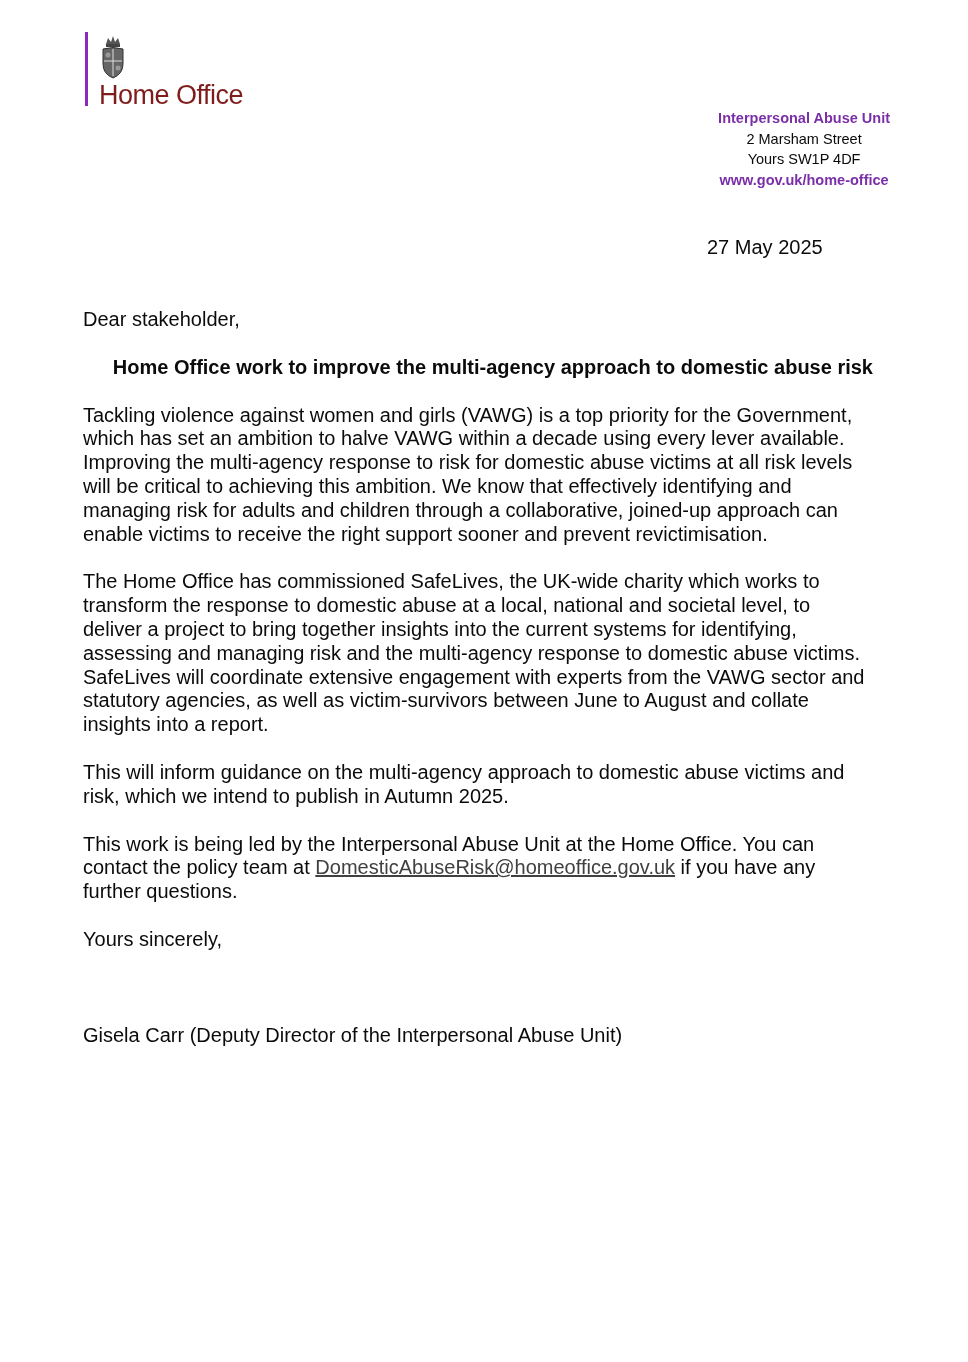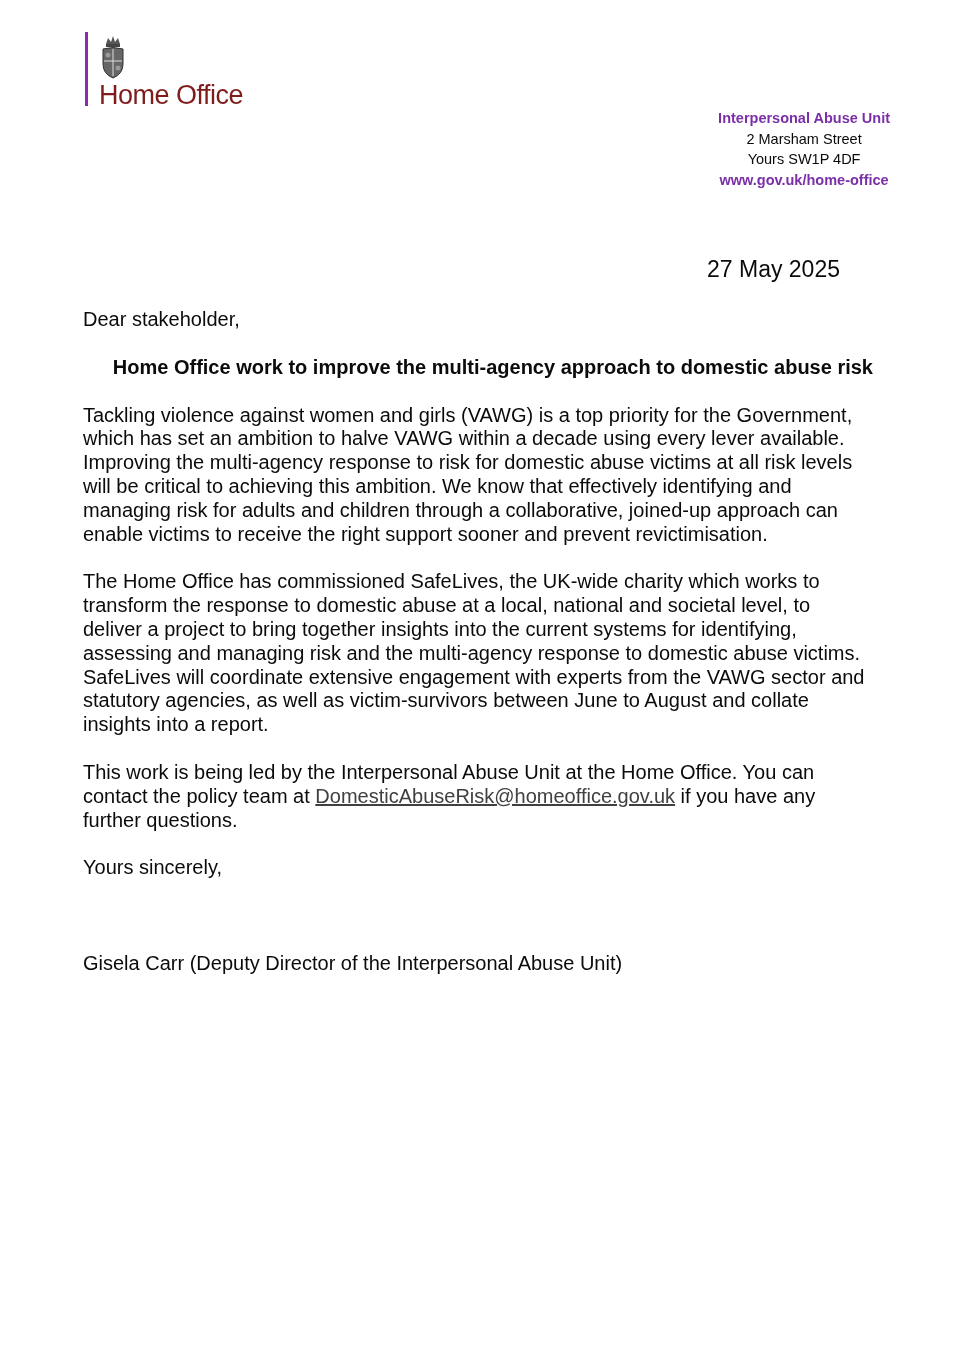--- a/index.html
+++ b/index.html
@@ -3,21 +3,21 @@
 <meta charset="utf-8">
 <style>
   html, body { margin: 0; padding: 0; background: #ffffff; }
   body { width: 968px; height: 1362px; position: relative; font-family: "Liberation Sans", sans-serif; color: #0b0b0b; overflow: hidden; }
   .logo { position: absolute; left: 85px; top: 32px; height: 76px; }
   .logo-bar { position: absolute; left: 0; top: 0; width: 3px; height: 74px; background: #8a2bb8; }
   .crest { position: absolute; left: 13px; top: 2px; width: 30px; height: 46px; }
   .logo-text { position: absolute; left: 14px; top: 48px; font-size: 27px; letter-spacing: -0.5px; color: #7f1d1d; white-space: nowrap; }
   .address { position: absolute; right: 78px; top: 108px; text-align: center; font-size: 14.5px; line-height: 20.5px; }
   .address .purple { color: #7a2fa8; font-weight: bold; }
-  .date { position: absolute; left: 707px; top: 236px; font-size: 23px; margin-top: 20px; }
+  .date { position: absolute; left: 707px; top: 236px; font-size: 20px; }
   .body-text { position: absolute; left: 83px; top: 308px; width: 790px; font-size: 20px; line-height: 23.8px; }
   .body-text p { margin: 0 0 24px 0; }
   .heading { font-weight: bold; text-align: right; }
   a.email { color: #404040; text-decoration: underline; }
   .sign-off { margin-bottom: 72px !important; }
 </style>
 </head>
 <body>
 
 <div class="logo">
@@ -40,16 +40,17 @@
   <div class="purple">www.gov.uk/home-office</div>
 </div>
 
 <div class="date">27 May 2025</div>
 
 <div class="body-text">
   <p>Dear stakeholder,</p>
   <p class="heading">Home Office work to improve the multi-agency approach to domestic abuse risk</p>
   <p>Tackling violence against women and girls (VAWG) is a top priority for the Government, which has set an ambition to halve VAWG within a decade using every lever available. Improving the multi-agency response to risk for domestic abuse victims at all risk levels will be critical to achieving this ambition. We know that effectively identifying and managing risk for adults and children through a collaborative, joined-up approach can enable victims to receive the right support sooner and prevent revictimisation.</p>
   <p>The Home Office has commissioned SafeLives, the UK-wide charity which works to transform the response to domestic abuse at a local, national and societal level, to deliver a project to bring together insights into the current systems for identifying, assessing and managing risk and the multi-agency response to domestic abuse victims. SafeLives will coordinate extensive engagement with experts from the VAWG sector and statutory agencies, as well as victim-survivors between June to August and collate insights into a report.</p>
+  <p>This will inform guidance on the multi-agency approach to domestic abuse victims and risk, which we intend to publish in Autumn 2025.</p>
   <p><span>This work is being led by the Interpersonal Abuse Unit at the Home Office. You can contact the policy team at </span><a class="email">DomesticAbuseRisk@homeoffice.gov.uk</a><span> if you have any further questions.</span></p>
   <p class="sign-off">Yours sincerely,</p>
   <p>Gisela Carr (Deputy Director of the Interpersonal Abuse Unit)</p>
 </div>
 
 </body></html>

